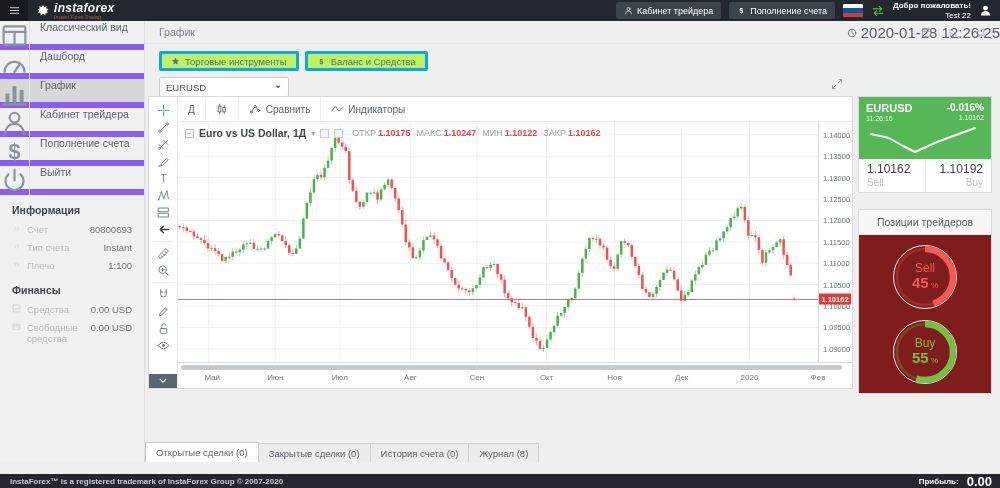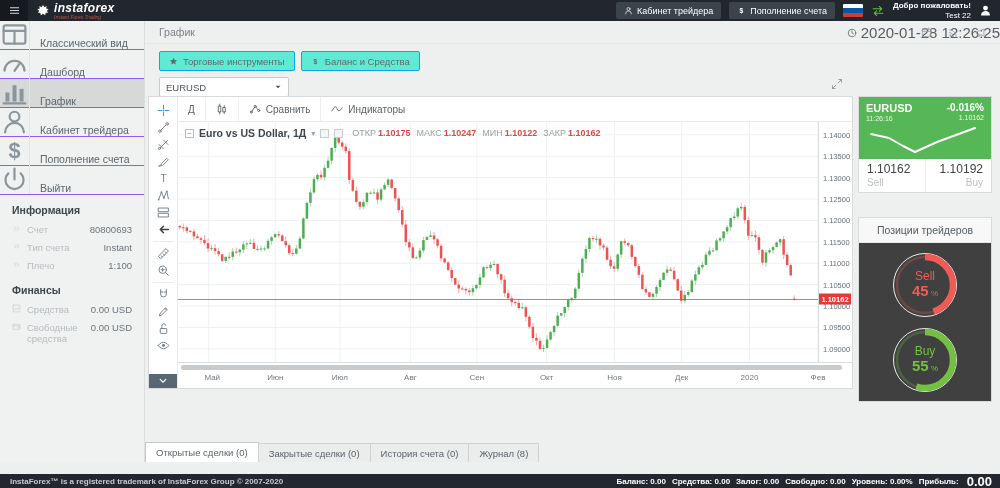--- a/index.html
+++ b/index.html
@@ -26,21 +26,21 @@
   #flag-ru div{flex:1;}
   #exch{color:#5fbf3f;}
   #exch svg{width:14px;height:14px;}
   #welcome{text-align:right;color:#fff;font-size:8px;line-height:1.2;}
   #welcome .w1{font-weight:bold;}
   #avatar{color:#fff;}
   #avatar svg{width:13px;height:13px;}
 
   
   #sidebar{position:absolute;left:0;top:21px;width:145px;bottom:26px;background:#f0f1f1;border-right:1px solid #dcdedf;z-index:20;}
-  .side-item{display:flex;align-items:flex-end;height:29px;border-bottom:1px solid #8b5cf6;cursor:pointer;color:#5c666d;}
+  .side-item{display:flex;align-items:flex-start;height:29px;border-bottom:6px solid #8b5cf6;cursor:pointer;color:#5c666d;}
   .side-item .si-ic{width:30px;display:flex;align-items:center;justify-content:center;border-right:1px solid #e2e3e4;color:#8b959c;}
   .side-item .si-lb{font-size:10.5px;display:flex;align-items:center;padding-left:10px;}
   .side-item.active{background:#d7d8d8;}
   .side-head{font-size:10.5px;font-weight:bold;color:#3f464b;padding:9px 12px 5px 12px;}
   .side-row{display:flex;align-items:flex-start;padding:3px 12px 3px 12px;font-size:9.5px;color:#b7bcbf;}
   .side-row .sr-ic{color:#c6cacc;margin-right:6px;margin-top:0px;}
   .side-row .sr-ic svg{width:9px;height:9px;}
   .side-row .sr-lb{flex:1;line-height:1.25;}
   .side-row .sr-val{color:#6d757a;text-align:right;white-space:nowrap;}
 
@@ -49,21 +49,21 @@
   #page-head{position:absolute;left:0;top:0;right:0;height:23px;border-bottom:1px solid #e6e7e7;display:flex;align-items:center;}
   #page-title{font-size:10.5px;color:#7c8287;padding-left:14px;}
   #head-center{position:absolute;left:0;right:0;top:0;height:23px;display:flex;align-items:center;justify-content:flex-end;gap:4px;color:#565d62;font-size:15px;}
   #head-center .ic{color:#565d62;}
   #head-center .ic svg{width:10px;height:10px;}
   #head-icons{margin-left:auto;display:flex;align-items:center;gap:16px;padding-right:14px;color:#9aa2a8;z-index:2;}
   #head-icons .ic{cursor:pointer;}
   #head-icons .ic svg{width:11px;height:11px;}
 
   #btn-row{position:absolute;left:14px;top:30px;display:flex;gap:6px;}
-  .gbtn{height:20px;background:#5eead4;border:1px solid #0ea5e9;border-radius:2px;color:#63696e;font-size:9.5px;display:flex;align-items:center;gap:5px;padding:0 9px;cursor:pointer;}
+  .gbtn{height:20px;background:#bef264;border:3px solid #0ea5e9;border-radius:2px;color:#63696e;font-size:9.5px;display:flex;align-items:center;gap:5px;padding:0 9px;cursor:pointer;}
   .gbtn svg{width:9px;height:9px;}
 
   #symbol-select{position:absolute;left:14px;top:56px;width:130px;height:20px;background:#fff;border:1px solid #c9cccd;border-radius:2px;display:flex;align-items:center;font-size:9.5px;color:#4e555a;padding:0 6px;cursor:pointer;}
   #symbol-select .ic{margin-left:auto;color:#555;}
   #symbol-select .ic svg{width:8px;height:8px;}
   #expand-btn{position:absolute;left:686px;top:57px;color:#8e979d;cursor:pointer;}
   #expand-btn svg{width:12px;height:12px;}
 
   
   #chart-card{position:absolute;left:3px;top:75px;width:705px;height:293px;background:#fff;border:1px solid #d8dadb;}
@@ -107,21 +107,21 @@
   #quote-head .q-time{font-size:7px;opacity:.85;margin-top:1px;}
   #quote-head .q-chg{position:absolute;right:7px;top:5px;font-size:10px;font-weight:bold;text-align:right;}
   #quote-head .q-px{position:absolute;right:7px;top:17px;font-size:7px;opacity:.9;text-align:right;}
   #spark{position:absolute;left:4px;bottom:3px;}
   #sellbuy{display:flex;height:33px;}
   #sellbuy .sb{flex:1;padding:3px 8px;cursor:pointer;}
   #sellbuy .sb+.sb{border-left:1px solid #ececec;text-align:right;}
   .sb-val{font-size:12px;color:#3c4246;}
   .sb-lb{font-size:10px;color:#bcc1c4;margin-top:1px;}
 
-  #pos-card{margin-top:24px;background:#404040;border:1px solid #d8dadb;height:185px;}
+  #pos-card{margin-top:16px;background:#7f1d1d;border:1px solid #d8dadb;height:185px;}
   #pos-head{height:25px;background:#f8f8f8;border-bottom:1px solid #e6e7e7;display:flex;align-items:center;justify-content:center;font-size:10.5px;color:#565d62;}
   #pos-body{display:flex;flex-direction:column;align-items:center;padding-top:9px;gap:9px;}
   .donut{position:relative;width:66px;height:66px;cursor:pointer;}
   .donut .dtxt{position:absolute;inset:0;display:flex;flex-direction:column;align-items:center;justify-content:center;line-height:1.1;}
   .donut .d-lb{font-size:12px;}
   .donut .d-val{font-size:15px;font-weight:bold;}
   .donut .d-pct{font-size:8px;font-weight:normal;}
 
   
   #tabs{position:absolute;left:0;bottom:0;display:flex;align-items:flex-end;}
@@ -984,23 +984,16 @@
       <div class="tab active">Открытые сделки (0)</div>
       <div class="tab">Закрытые сделки (0)</div>
       <div class="tab">История счета (0)</div>
       <div class="tab">Журнал (8)</div>
     </div>
 </div>
 
 <div id="footer">
   <span id="copyright">InstaForex™ is a registered trademark of InstaForex Group © 2007-2020</span>
   <div id="fstats">
-    <span id="fstat-list" style="display: inline-flex; gap: 6px;">
-        <span class="fs">Баланс: 0.00</span>
-        <span class="fs">Средства: 0.00</span>
-        <span class="fs">Залог: 0.00</span>
-        <span class="fs">Свободно: 0.00</span>
-        <span class="fs">Уровень: 0.00%</span>
-      </span>
     <span class="fs">Прибыль:</span>
     <span id="profit-value">0.00</span>
   </div>
 </div>
 
 </body></html>

